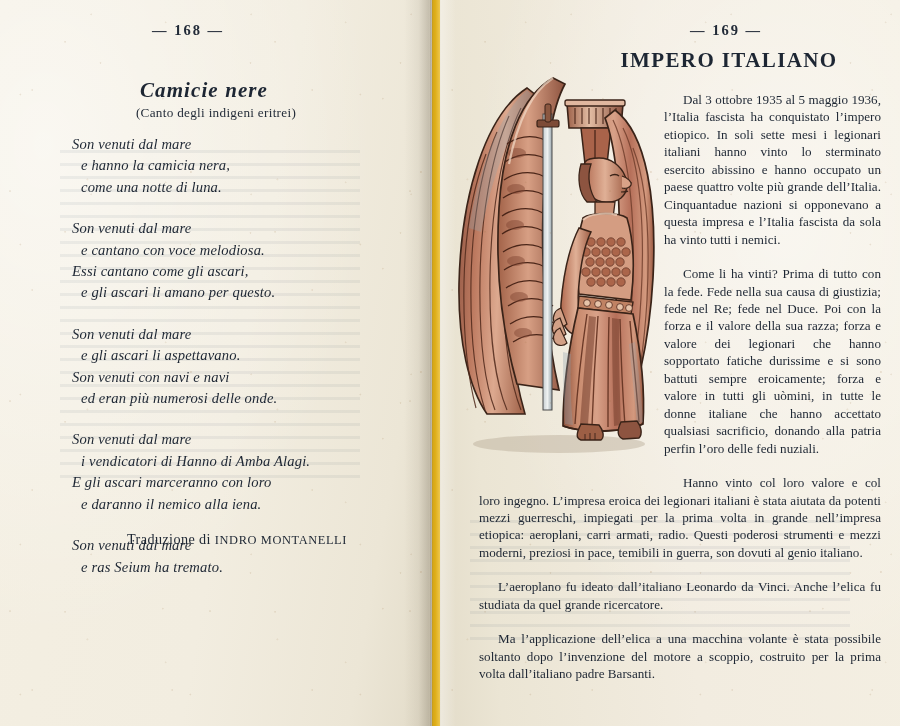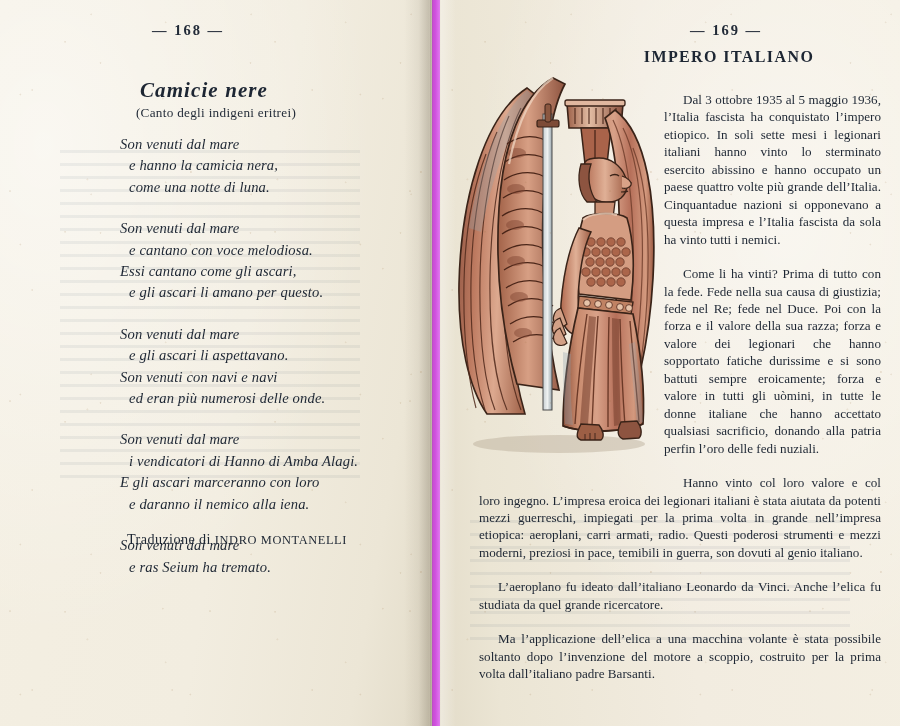--- a/index.html
+++ b/index.html
@@ -3,21 +3,21 @@
 <meta charset="utf-8">
 <style>
   html,body{margin:0;padding:0;}
   body{
     width:900px;height:726px;overflow:hidden;
     background:#d8d4c6;
     font-family:"Liberation Serif", serif;
   }
   #spread{
     position:relative;width:900px;height:726px;overflow:hidden;
-    background:#d946ef;
+    background:#eab308;
   }
   
   .paper{
     position:absolute;top:0;height:726px;
     background:#f1ecdd;
   }
   #page-left{left:0;width:432px;
     background:
       radial-gradient(ellipse at 10% 20%, rgba(255,255,255,.55), rgba(255,255,255,0) 60%),
       linear-gradient(100deg,#f4efe2 0%,#f2ede0 55%,#ece6d6 85%,#e2dbc8 100%);
@@ -83,34 +83,34 @@
     padding-right:24px;box-sizing:border-box;
   }
   #poem-subtitle{
     position:absolute;left:0;width:492px;top:105px;text-align:center;
     font-size:13.2px;letter-spacing:.3px;color:#1f2835;
     padding-right:60px;box-sizing:border-box;
   }
   #poem-body{
     position:absolute;left:72px;top:134px;width:330px;
     font-style:italic;font-size:14.6px;line-height:21.4px;
-    color:#1d2633;letter-spacing:.15px;margin-left:48px;
+    color:#1d2633;letter-spacing:.15px;
   }
   .stanza{margin:0 0 20px 0;}
   .vline{white-space:pre;}
   .vline.ind{padding-left:9px;}
   #translator{
     position:absolute;left:72px;top:531px;width:330px;
     text-align:center;font-size:14.2px;letter-spacing:.4px;color:#1d2633;
   }
   .smallcaps{font-size:12.4px;letter-spacing:.6px;}
   
   #chapter-title{
     position:absolute;left:440px;top:48px;width:460px;
-    text-align:center;font-size:16px;font-weight:bold;letter-spacing:1.4px;
+    text-align:center;font-size:21px;font-weight:bold;letter-spacing:1.4px;
     color:#1d2633;
     padding-left:118px;box-sizing:border-box;
   }
   #article{
     position:absolute;left:462px;top:74px;width:436px;
     font-size:13.1px;line-height:17.45px;text-align:justify;
     color:#1d2633;letter-spacing:.02px;
     text-justify:inter-word;
     hyphens:manual;
   }

